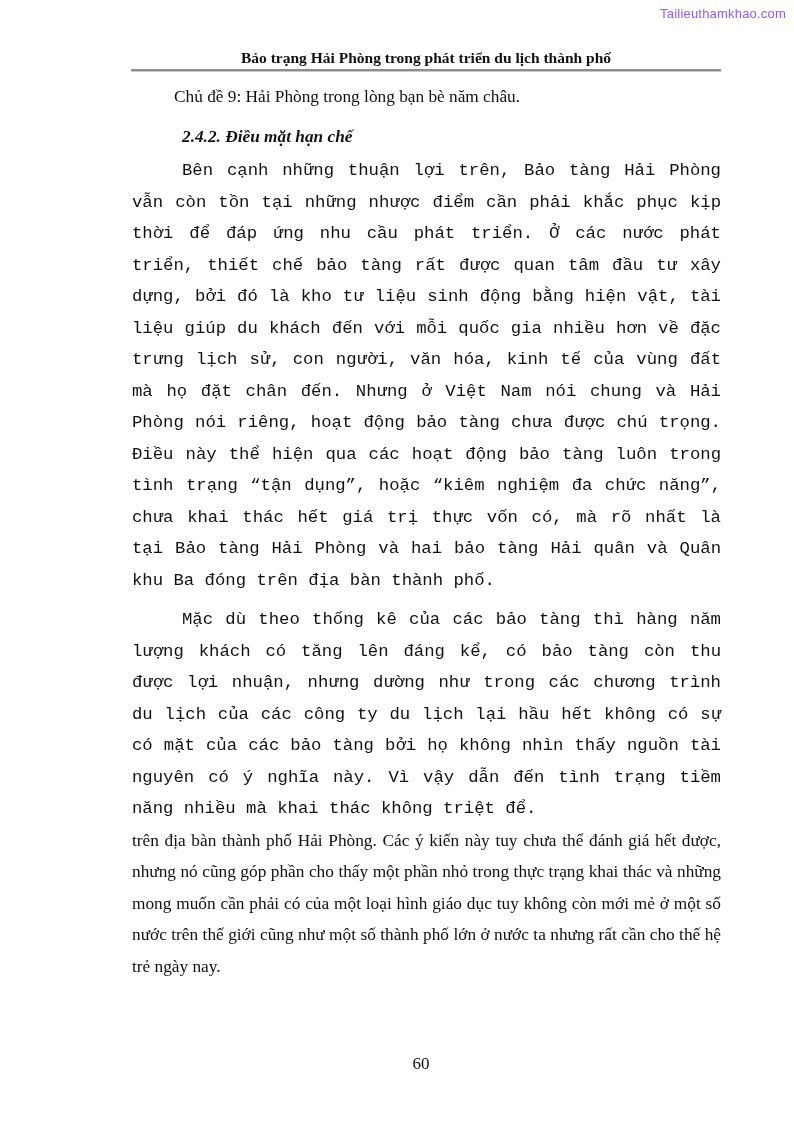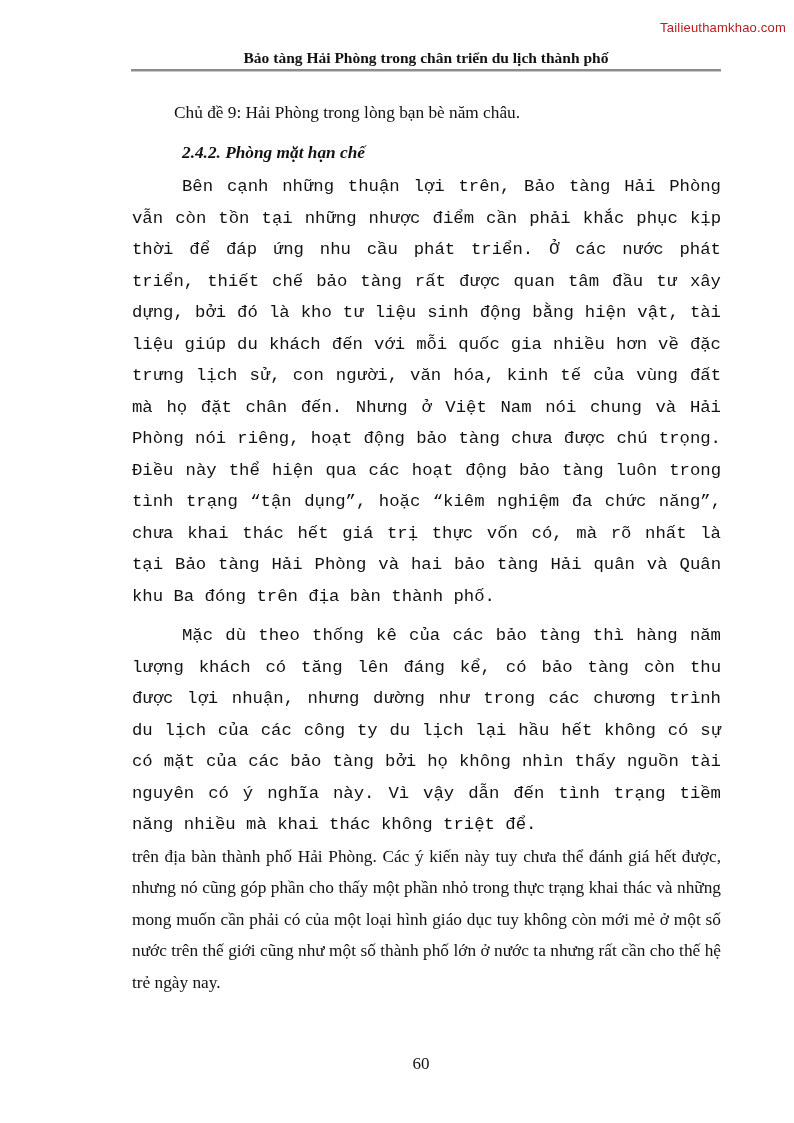--- a/index.html
+++ b/index.html
@@ -10,25 +10,25 @@
     body {
       width: 794px;
       height: 1123px;
       position: relative;
       overflow: hidden;
       font-family: "Liberation Serif", serif;
       color: #111111;
     }
     .watermark {
       position: absolute;
-      top: 20px;
+      top: 6px;
       right: 8px;
       font-family: "Liberation Sans", sans-serif;
       font-size: 13px;
-      color: #b91c1c;
+      color: #8b5cf6;
       letter-spacing: 0.2px;
     }
     .running-header {
       position: absolute;
       top: 49px;
       left: 131px;
       width: 590px;
       text-align: center;
       font-weight: bold;
       font-size: 15.5px;
@@ -38,21 +38,21 @@
       position: absolute;
       top: 69px;
       left: 131px;
       width: 590px;
       height: 2px;
       background: #8c8c8c;
       box-shadow: 0 1px 0 #c8c8c8;
     }
     .content {
       position: absolute;
-      top: 97px;
+      top: 81px;
       left: 132px;
       width: 589px;
       font-size: 17.3px;
       line-height: 31.5px;
       text-align: justify;
     }
     .content p {
       margin: 0;
     }
     .p-indent { text-indent: 50px; font-family: Liberation Mono, monospace; }
@@ -74,24 +74,24 @@
       width: 842px;
       text-align: center;
       font-size: 17px;
     }
   </style>
 </head>
 <body>
 
 <div class="watermark">Tailieuthamkhao.com</div>
 
-<div class="running-header">Bảo tàng Hải Phòng trong chân triển  du lịch thành phố</div>
+<div class="running-header">Bảo trạng Hải Phòng trong phát triển  du lịch thành phố</div>
 <div class="header-rule"></div>
 
 <div class="content">
   <p class="p-short-indent">Chủ đề 9: Hải Phòng trong lòng bạn bè năm châu.</p>
-  <p class="section-heading">2.4.2. Phòng mặt hạn chế</p>
+  <p class="section-heading">2.4.2. Điều mặt hạn chế</p>
   <p class="p-indent">Bên cạnh những thuận lợi trên, Bảo tàng Hải Phòng vẫn còn tồn tại những nhược điểm cần phải khắc phục kịp thời để đáp ứng nhu cầu phát triển. Ở các nước phát triển, thiết chế bảo tàng rất được quan tâm đầu tư xây dựng, bởi đó là kho tư liệu sinh động bằng hiện vật, tài liệu giúp du khách đến với mỗi quốc gia nhiều hơn về đặc trưng lịch sử, con người, văn hóa, kinh tế của vùng đất mà họ đặt chân đến. Nhưng ở Việt Nam nói chung và Hải Phòng nói riêng, hoạt động bảo tàng chưa được chú trọng. Điều này thể hiện qua các hoạt động bảo tàng luôn trong tình trạng “tận dụng”, hoặc “kiêm nghiệm đa chức năng”, chưa khai thác hết giá trị thực vốn có, mà rõ nhất là tại Bảo tàng Hải Phòng và hai bảo tàng Hải quân và Quân khu Ba đóng trên địa bàn thành phố.</p>
   <p class="p-indent gap-mid">Mặc dù theo thống kê của các bảo tàng thì hàng năm lượng khách có tăng lên đáng kể, có bảo tàng còn thu được lợi nhuận, nhưng dường như trong các chương trình du lịch của các công ty du lịch lại hầu hết không có sự có mặt của các bảo tàng bởi họ không nhìn thấy nguồn tài nguyên có ý nghĩa này. Vì vậy dẫn đến tình trạng tiềm năng nhiều mà khai thác không triệt để.</p>
   <p>trên địa bàn thành phố Hải Phòng. Các ý kiến này tuy chưa thể đánh giá hết được, nhưng nó cũng góp phần cho thấy một phần nhỏ trong thực trạng khai thác và những mong muốn cần phải có của một loại hình giáo dục tuy không còn mới mẻ ở một số nước trên thế giới cũng như một số thành phố lớn ở nước ta nhưng rất cần cho thế hệ trẻ ngày nay.</p>
 </div>
 
 <div class="page-number">60</div>
 
 </body></html>

